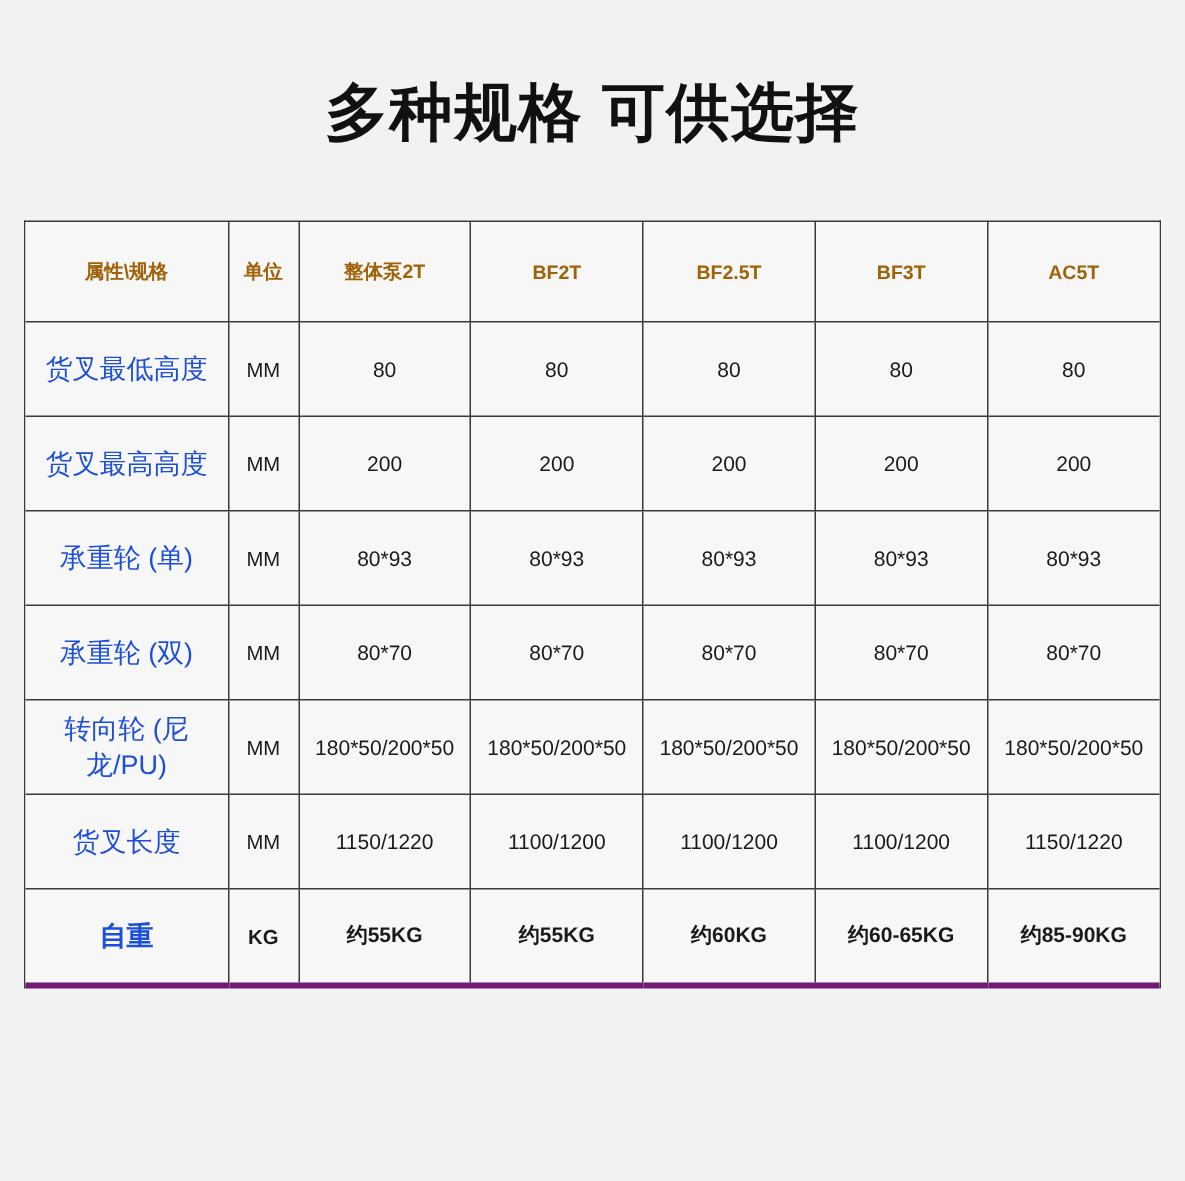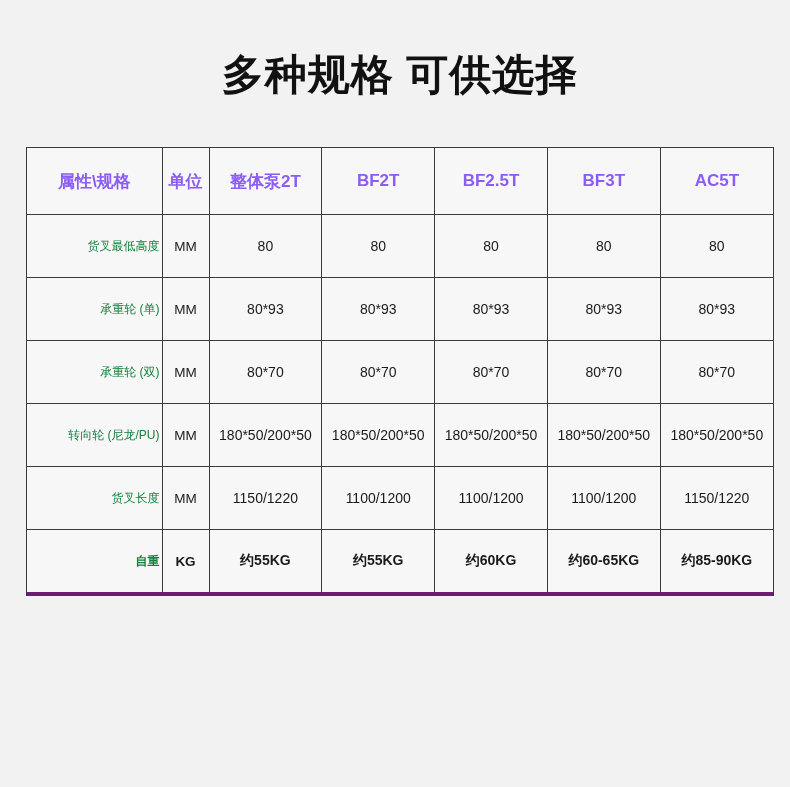--- a/index.html
+++ b/index.html
@@ -12,21 +12,20 @@
     background: #f2f2f2;
     font-family: "Liberation Sans", sans-serif;
     color: #1a1a1a;
     overflow: hidden;
   }
   .page {
     position: relative;
     width: 790px;
     height: 585px;
     box-sizing: border-box;
-    padding-left: 10px;
   }
   .title {
     text-align: center;
     font-size: 42px;
     font-weight: bold;
     letter-spacing: 1px;
     color: #111111;
     padding-top: 50px;
     line-height: 1.2;
   }
@@ -49,34 +48,33 @@
     vertical-align: middle;
     font-weight: normal;
     padding: 2px 2px;
     background: #f7f7f7;
   }
   table.spec td:last-child, table.spec th:last-child {
     border-right: none;
   }
   table.spec thead th {
     height: 62px;
-    font-size: 17px;
+    font-size: 13px;
     font-weight: bold;
-    color: #8b5cf6;
+    color: #a16207;
   }
   table.spec tbody td {
     height: 58px;
     font-size: 14px;
     color: #1a1a1a;
   }
   table.spec tbody td.attr {
-    font-size: 12px;
+    font-size: 18px;
     font-weight: normal;
-    color: #15803d;
-    text-align: right;
+    color: #1d4ed8;
   }
   table.spec tbody td.unit {
     font-size: 13.5px;
     margin-left: 24px;
   }
   table.spec tbody tr:last-child td {
     border-bottom: 4px solid #701a75;
     font-weight: bold;
   }
   
@@ -119,20 +117,29 @@
         <tr>
           <td class="attr">货叉最低高度</td>
           <td class="unit">MM</td>
           <td>80</td>
           <td>80</td>
           <td>80</td>
           <td>80</td>
           <td>80</td>
         </tr>
 
+        <tr>
+          <td class="attr">货叉最高高度</td>
+          <td class="unit">MM</td>
+          <td>200</td>
+          <td>200</td>
+          <td>200</td>
+          <td>200</td>
+          <td>200</td>
+        </tr>
 
         <tr>
           <td class="attr">承重轮 (单)</td>
           <td class="unit">MM</td>
           <td>80*93</td>
           <td>80*93</td>
           <td>80*93</td>
           <td>80*93</td>
           <td>80*93</td>
         </tr>

